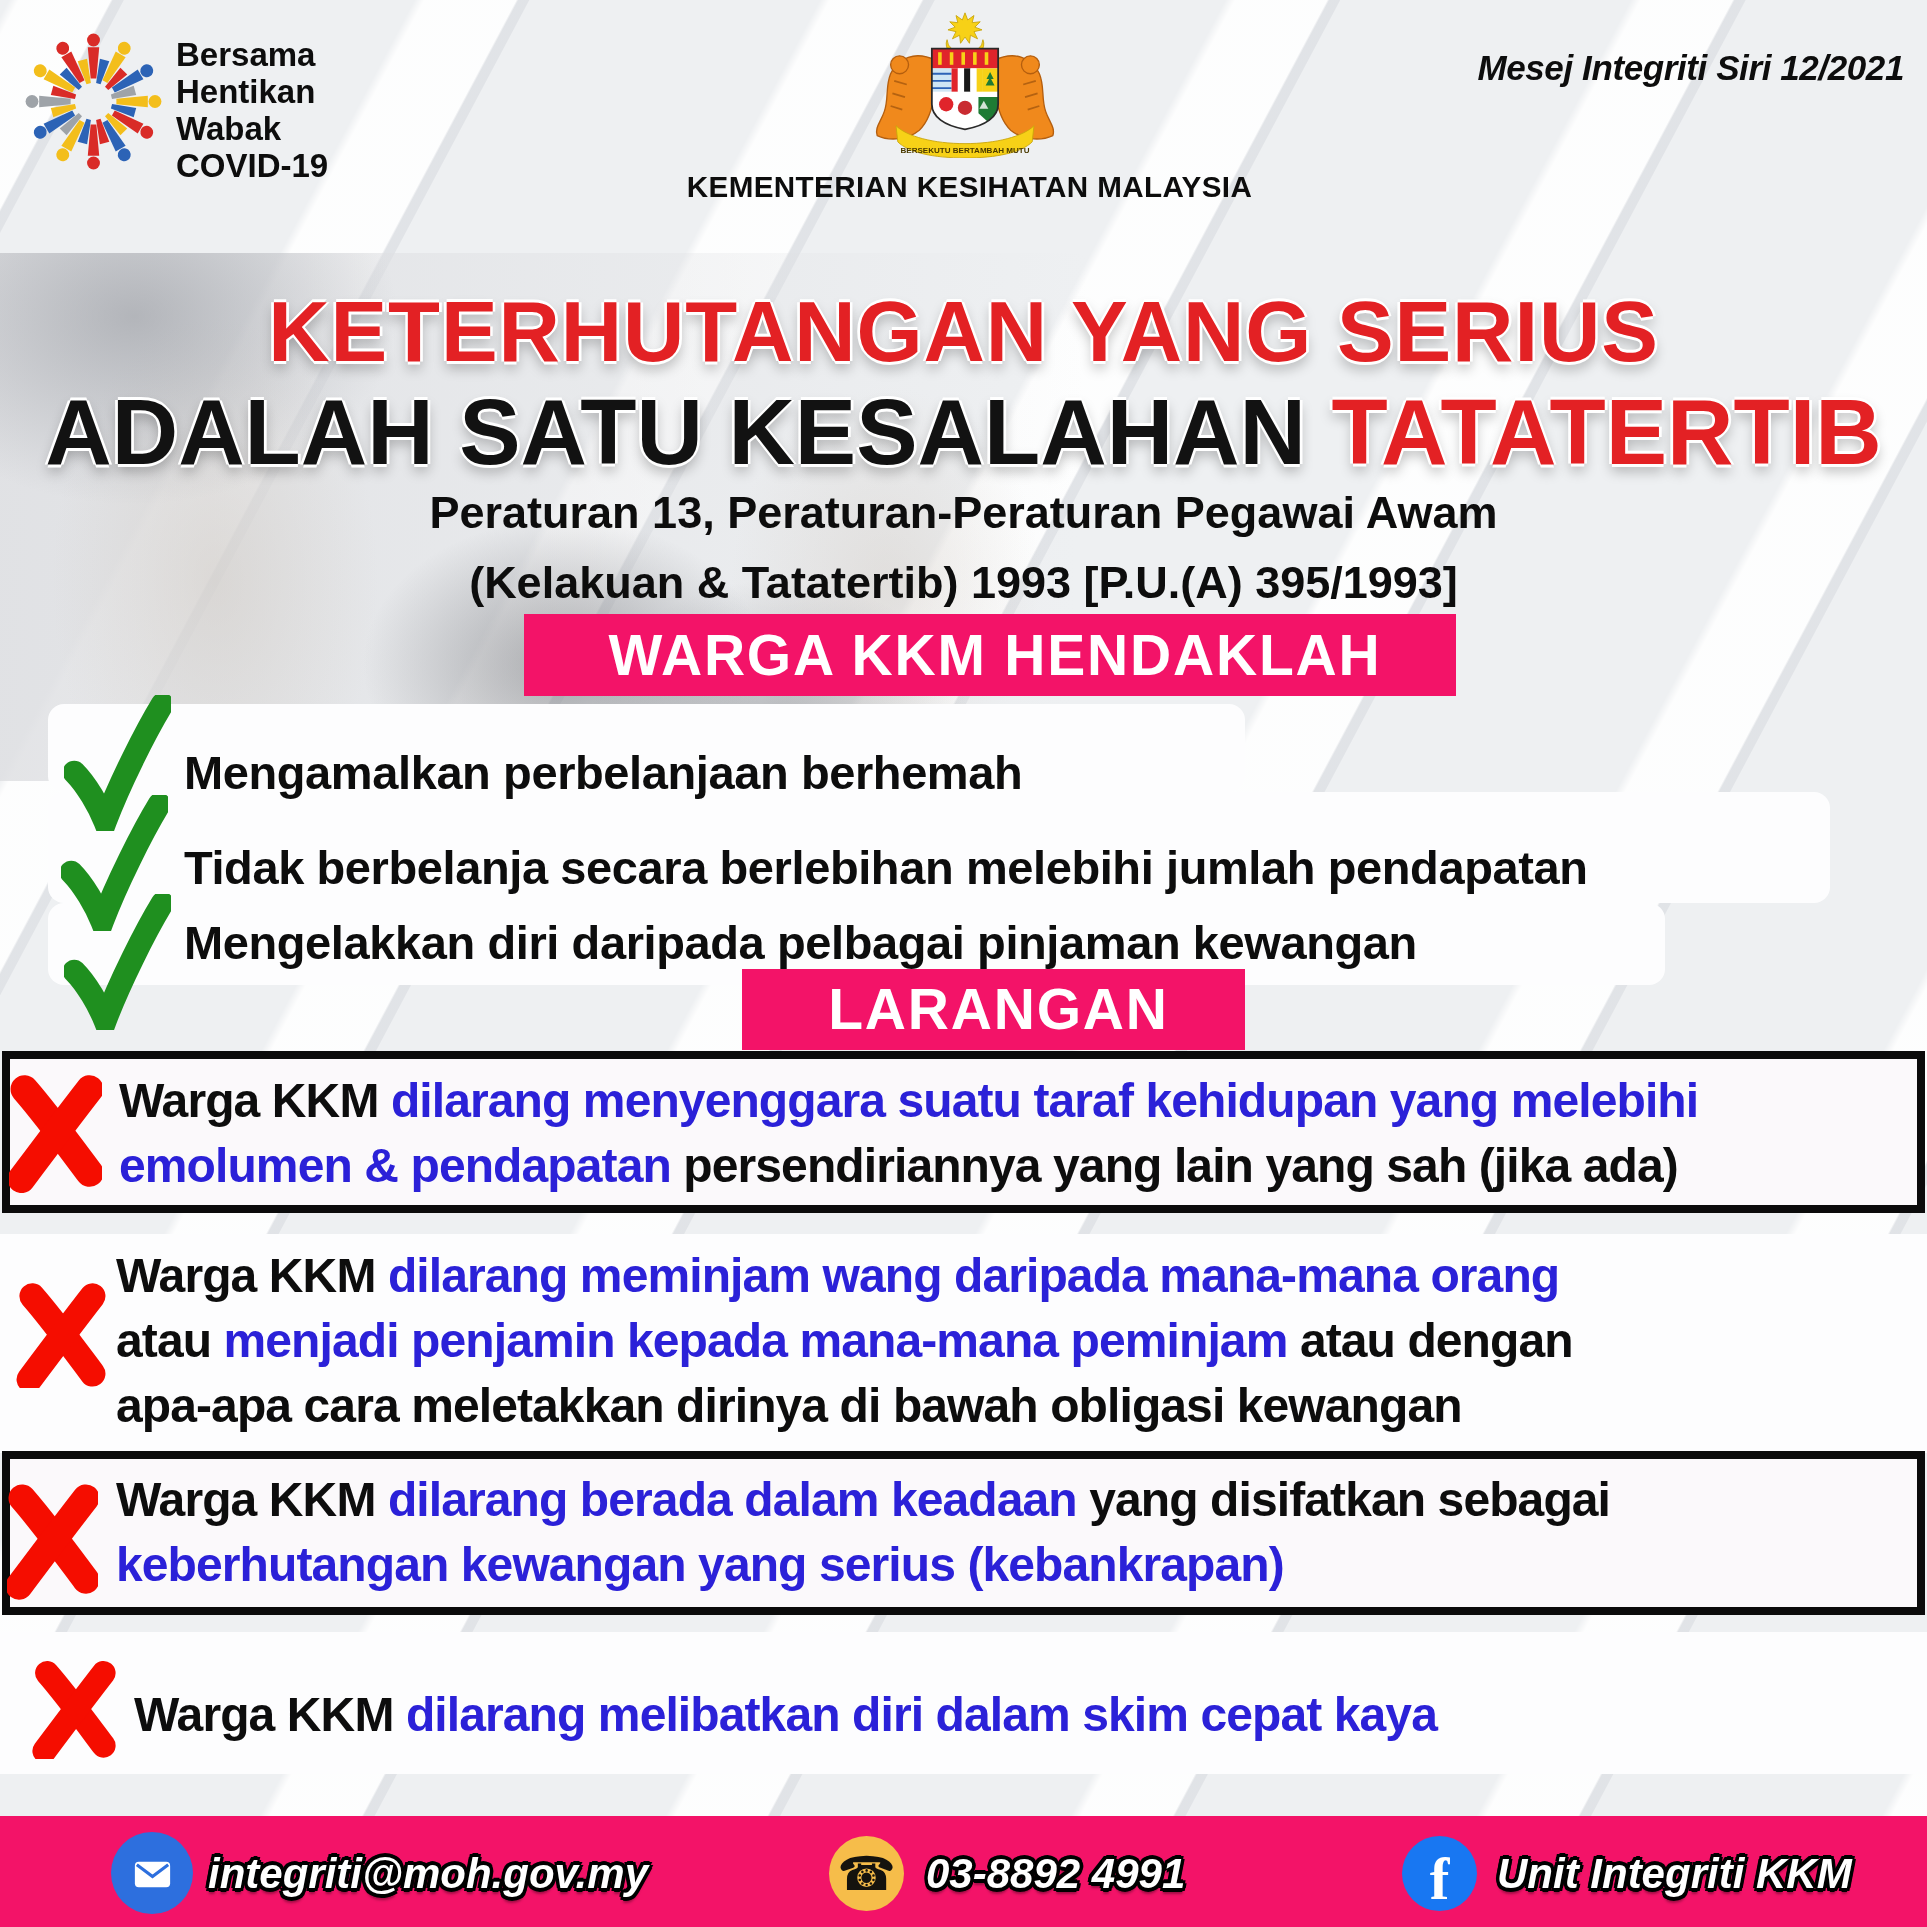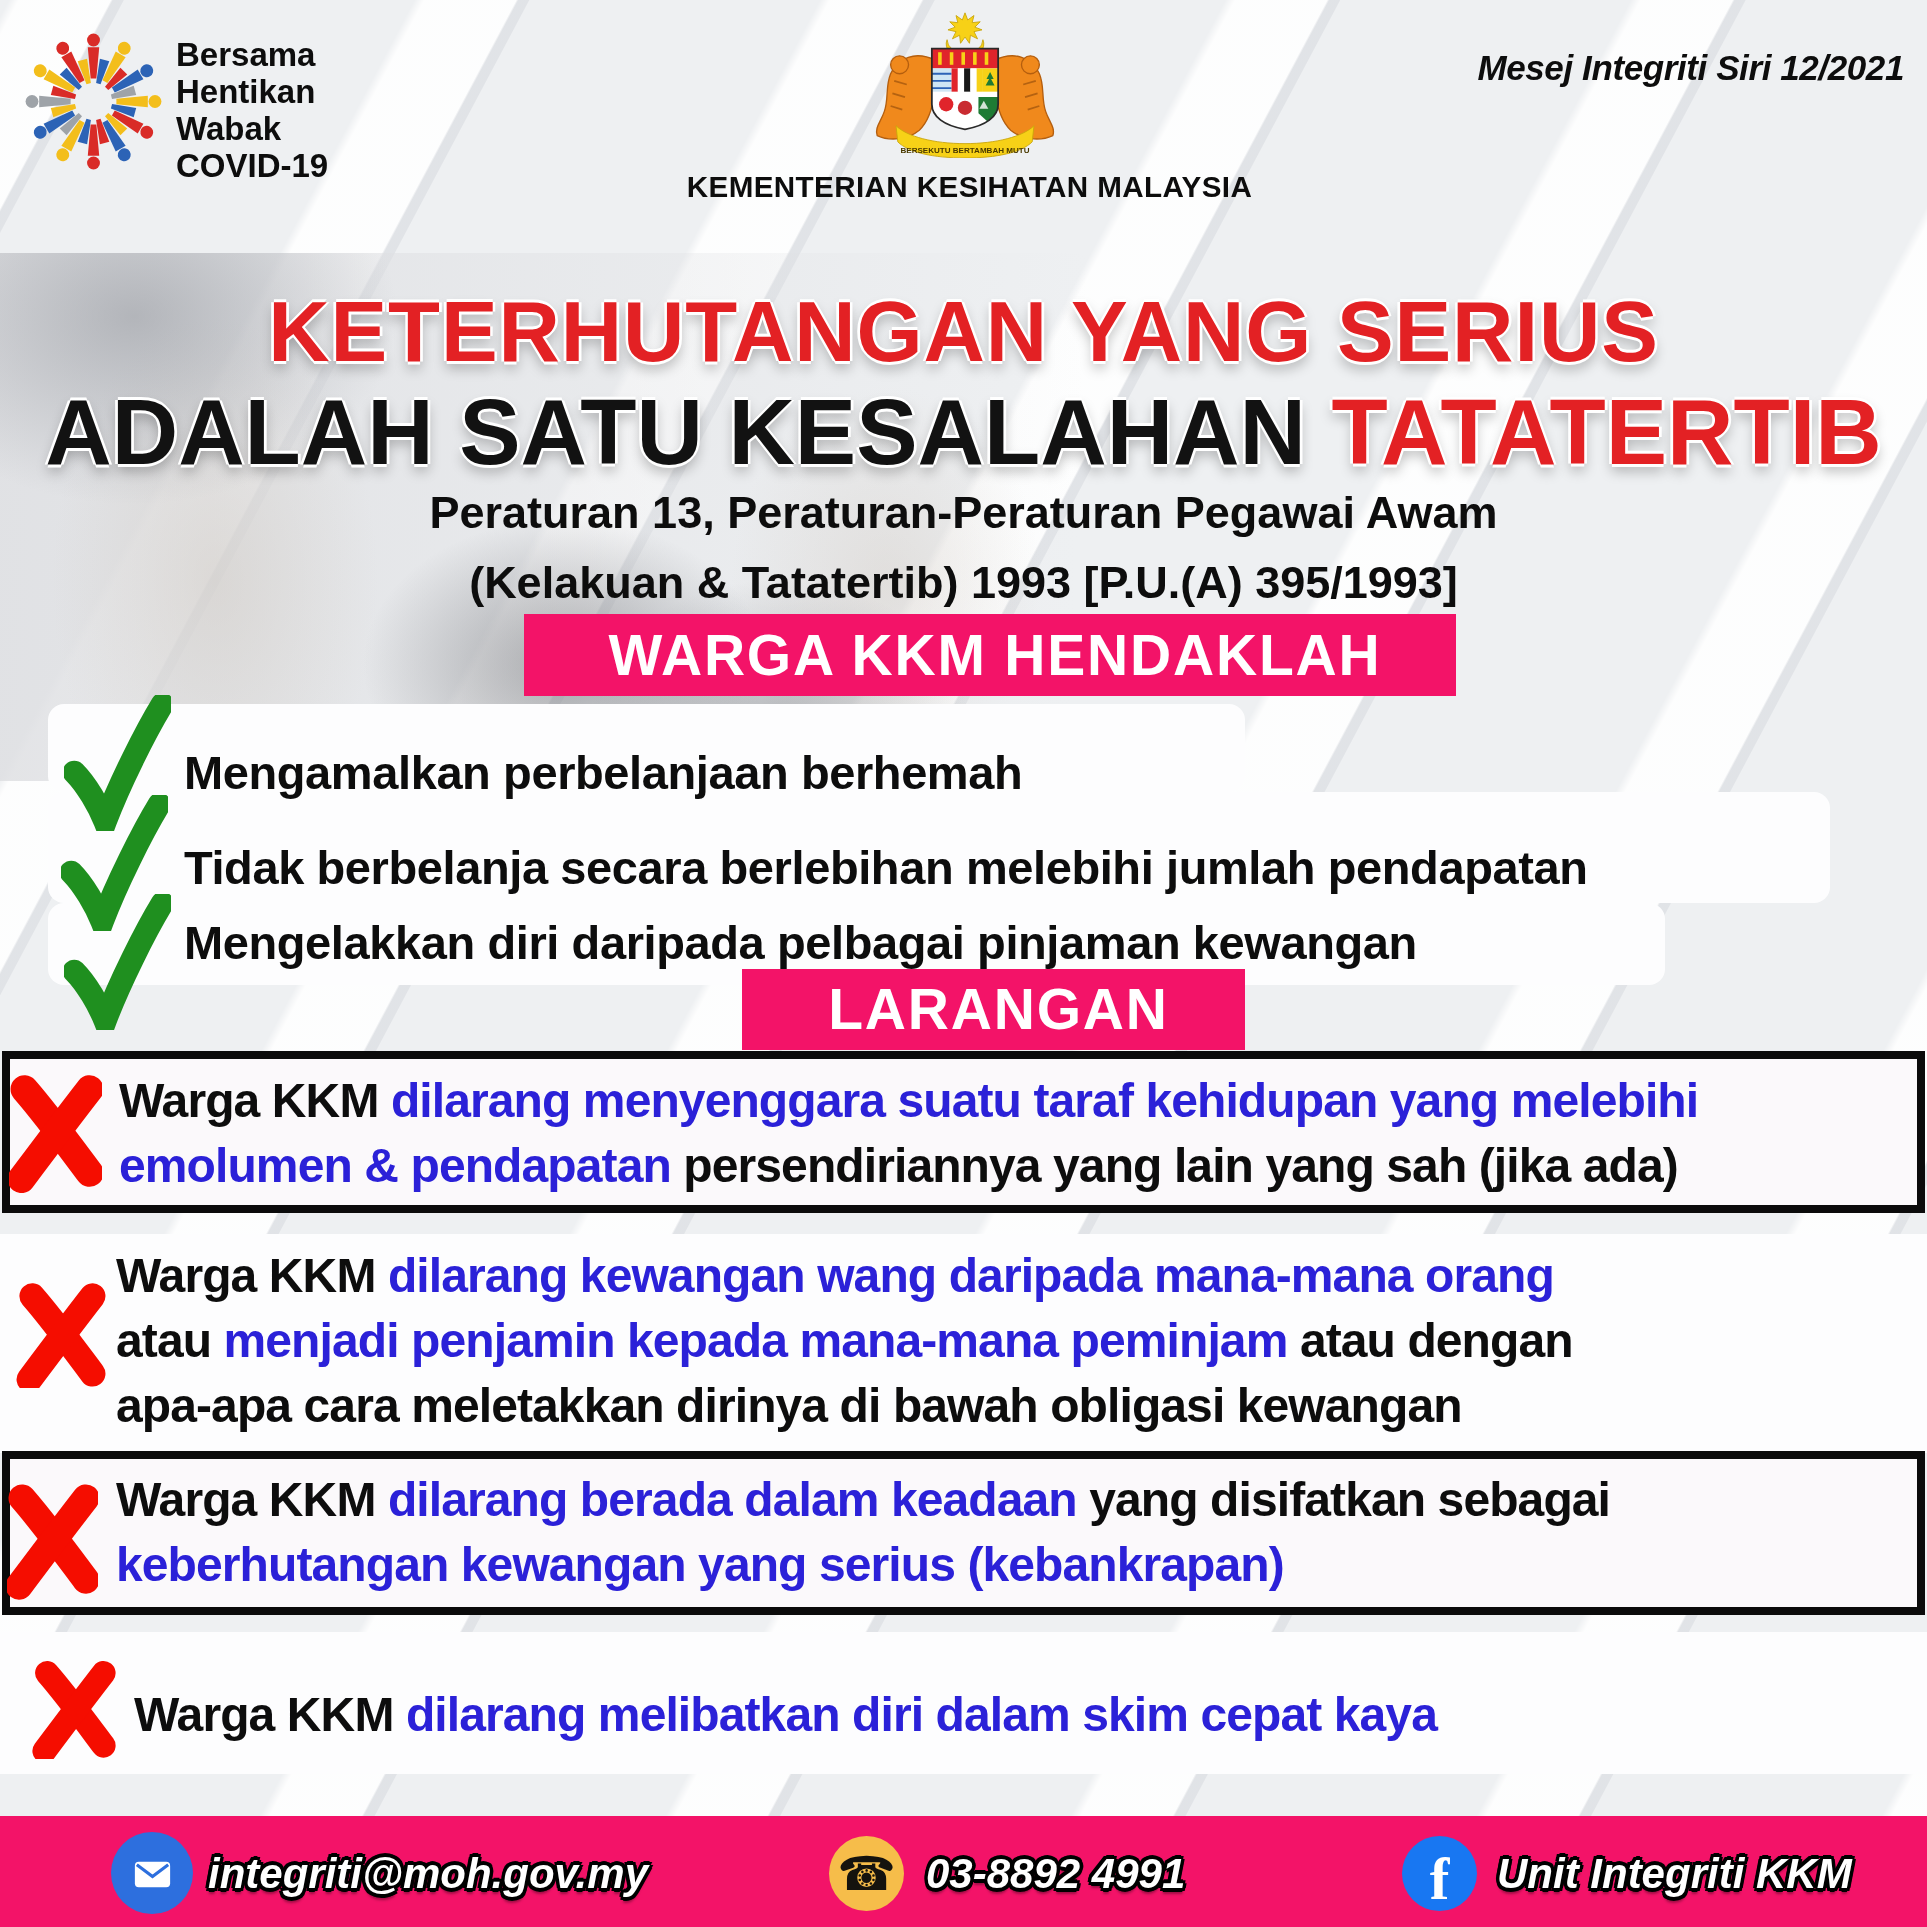--- a/index.html
+++ b/index.html
@@ -314,21 +314,21 @@
         <path d="M26 6 C19 15 10 27 4 35"></path>
     </g>
   </svg>
 
   <div class="abs lar-text lt1">
     <div><span class="sg-k">Warga KKM </span><span class="sg-b">dilarang menyenggara suatu taraf kehidupan yang melebihi</span></div>
     <div><span class="sg-b">emolumen &amp; pendapatan </span><span class="sg-k">persendiriannya yang lain yang sah (jika ada)</span></div>
   </div>
 
   <div class="abs lar-text lt2">
-    <div><span class="sg-k">Warga KKM </span><span class="sg-b">dilarang kewangan wang daripada mana-mana orang</span></div>
+    <div><span class="sg-k">Warga KKM </span><span class="sg-b">dilarang meminjam wang daripada mana-mana orang</span></div>
     <div><span class="sg-k">atau </span><span class="sg-b">menjadi penjamin kepada mana-mana peminjam </span><span class="sg-k">atau dengan</span></div>
     <div><span class="sg-k">apa-apa cara meletakkan dirinya di bawah obligasi kewangan</span></div>
   </div>
 
   <div class="abs lar-text lt3">
     <div><span class="sg-k">Warga KKM </span><span class="sg-b">dilarang berada dalam keadaan </span><span class="sg-k">yang disifatkan sebagai</span></div>
     <div><span class="sg-b">keberhutangan kewangan yang serius (kebankrapan)</span></div>
   </div>
 
   <div class="abs lar-text lt4">

